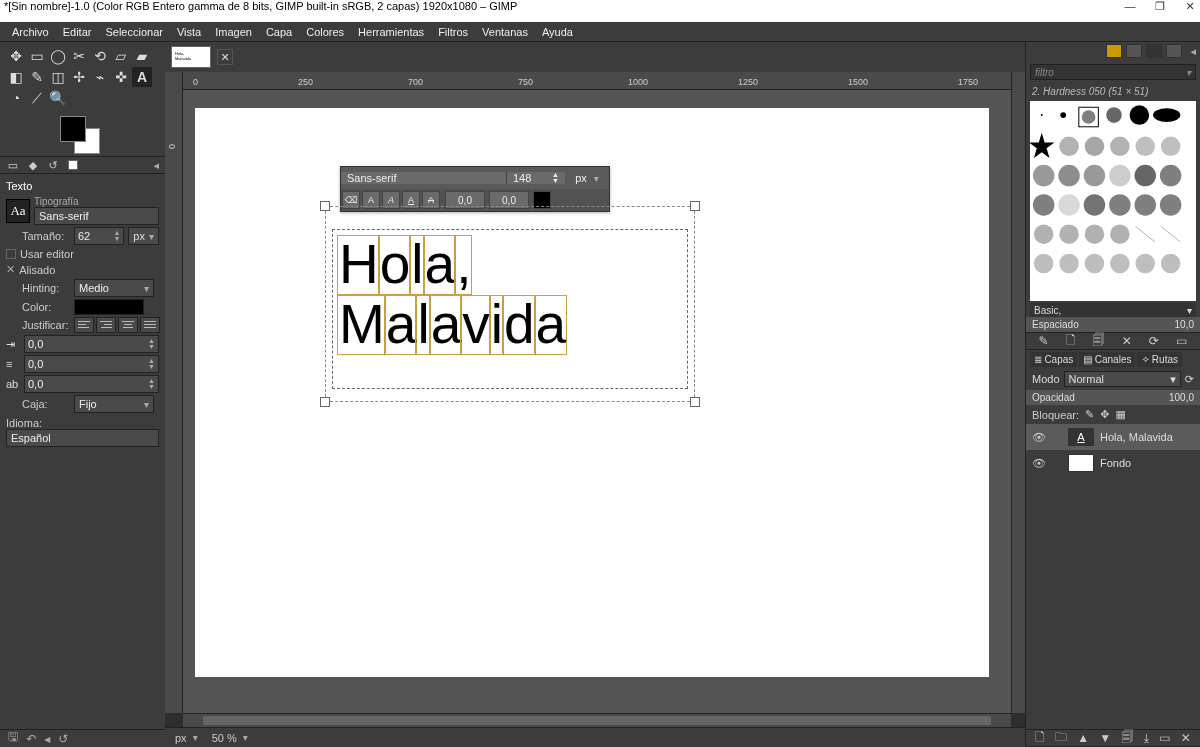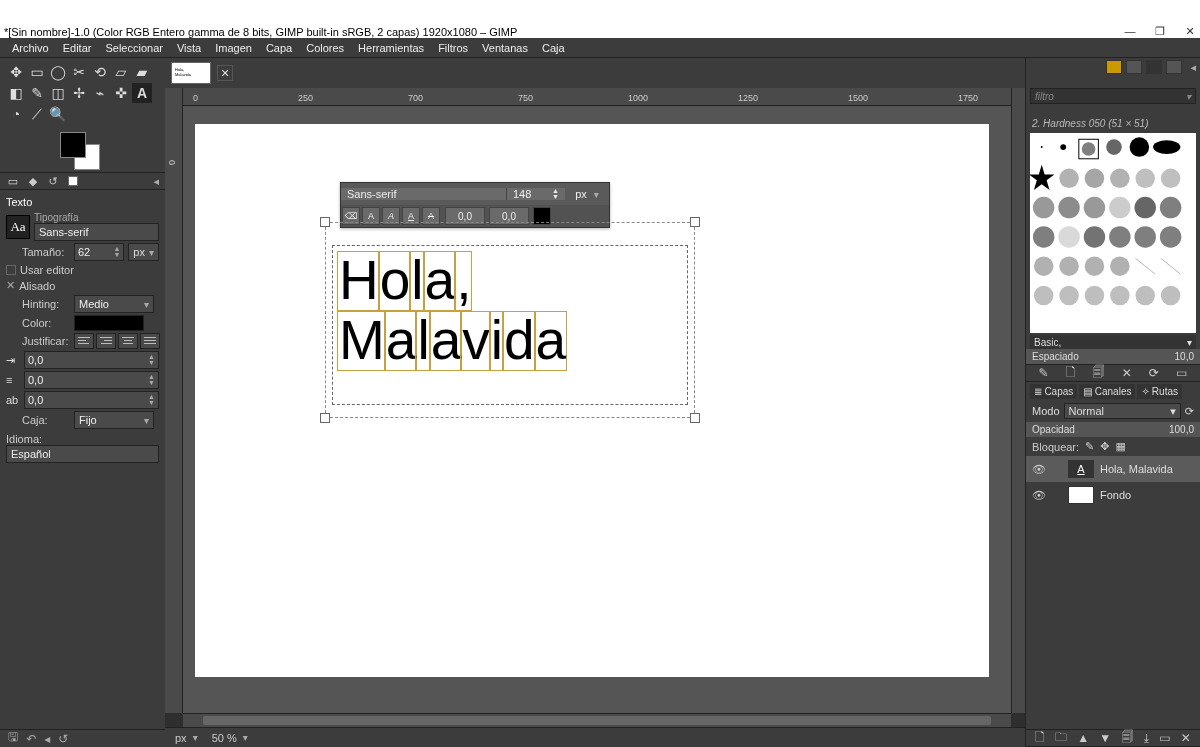--- a/index.html
+++ b/index.html
@@ -18,22 +18,22 @@
   body{
     width:1200px;height:747px;
     background:var(--bg);
     color:var(--text);
     font-size:11px;
     overflow:hidden;
     display:flex;flex-direction:column;
   }
   
   .titlebar{
-    height:38px;background:#fff;color:#000;
-    display:flex;align-items:flex-end;justify-content:space-between;
+    height:22px;background:#fff;color:#000;
+    display:flex;align-items:flex-start;justify-content:space-between;
     padding:0 4px;font-size:11px;
   }
   .titlebar .title{white-space:nowrap;overflow:hidden;text-overflow:ellipsis;}
   .winbtns{display:flex;gap:18px;color:#333;}
   .winbtn{width:12px;text-align:center;cursor:default;}
   
   .menubar{
     height:20px;background:var(--bg);display:flex;align-items:center;
     gap:2px;padding:0 6px;font-size:11px;color:#eee;
     border-bottom:1px solid #222;
@@ -133,21 +133,21 @@
   
   .statusbar{height:20px;background:var(--bg);display:flex;align-items:center;gap:6px;padding:0 6px;border-top:1px solid #222;font-size:11px;color:#ccc;}
   .statusbar .seg{display:flex;align-items:center;gap:2px;padding:0 4px;height:16px;}
   .hscroll{height:14px;background:var(--bg2);margin:0 14px 0 18px;position:relative;border-top:1px solid #222;}
   .hscroll .thumb{position:absolute;left:20px;right:20px;top:2px;bottom:2px;background:#666;border-radius:2px;}
   
   .rtabs{height:18px;display:flex;align-items:center;gap:4px;padding:0 4px;justify-content:flex-end;}
   .rtabs .t{width:16px;height:14px;background:#555;border:1px solid #333;}
   .rtabs .t.a{background:#c90;}
   .rtabs .t.b{background:#333;}
-  .filterbar{height:16px;background:#333;border:1px solid #222;margin:12px 4px;display:flex;align-items:center;padding:0 4px;font-style:italic;color:#888;font-size:10px;}
+  .filterbar{height:16px;background:#333;border:1px solid #222;margin:4px 4px;display:flex;align-items:center;padding:0 4px;font-style:italic;color:#888;font-size:10px;}
   .brushinfo{font-size:10px;font-style:italic;color:#bbb;padding:2px 6px;}
   .brushgrid{
     margin:2px 4px;background:#fff;height:200px;position:relative;overflow:hidden;
   }
   .brushgrid svg{width:100%;height:100%;}
   .brushsel{height:14px;margin:0 4px;display:flex;align-items:center;justify-content:space-between;background:#333;padding:0 4px;font-size:10px;}
   .spacingrow{display:flex;align-items:center;justify-content:space-between;padding:2px 6px;background:#555;font-size:10px;gap:44px;}
   .iconrow{height:18px;display:flex;align-items:center;justify-content:space-around;padding:0 4px;color:#ccc;font-size:12px;border-top:1px solid #222;border-bottom:1px solid #222;}
   .layertabs{height:18px;display:flex;align-items:center;gap:2px;padding:0 4px;font-size:10px;}
   .layertabs .lt{padding:2px 4px;background:#333;display:flex;align-items:center;gap:2px;}
@@ -179,21 +179,21 @@
   <div class="menuitem">Archivo</div>
   <div class="menuitem">Editar</div>
   <div class="menuitem">Seleccionar</div>
   <div class="menuitem">Vista</div>
   <div class="menuitem">Imagen</div>
   <div class="menuitem">Capa</div>
   <div class="menuitem">Colores</div>
   <div class="menuitem">Herramientas</div>
   <div class="menuitem">Filtros</div>
   <div class="menuitem">Ventanas</div>
-  <div class="menuitem">Caja</div>
+  <div class="menuitem">Ayuda</div>
 </div>
 
 <div class="main">
 
   <div class="col-left">
     <div class="toolbox">
       <div class="tool">✥</div>
       <div class="tool">▭</div>
       <div class="tool">◯</div>
       <div class="tool">✂</div>

